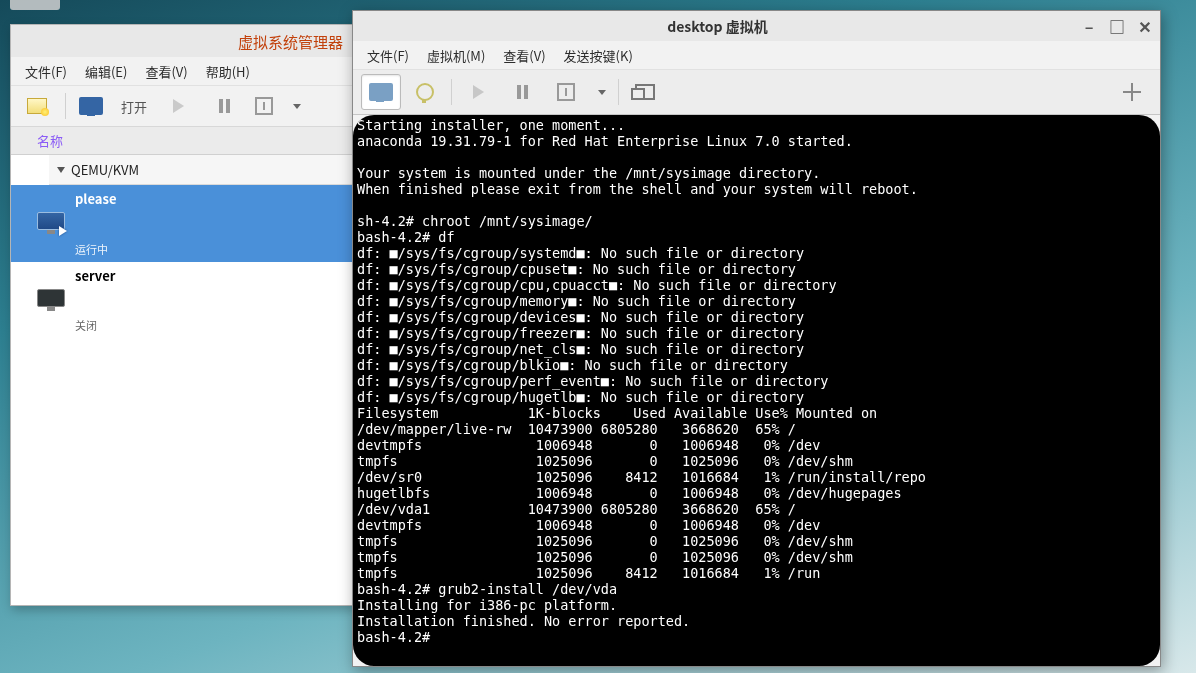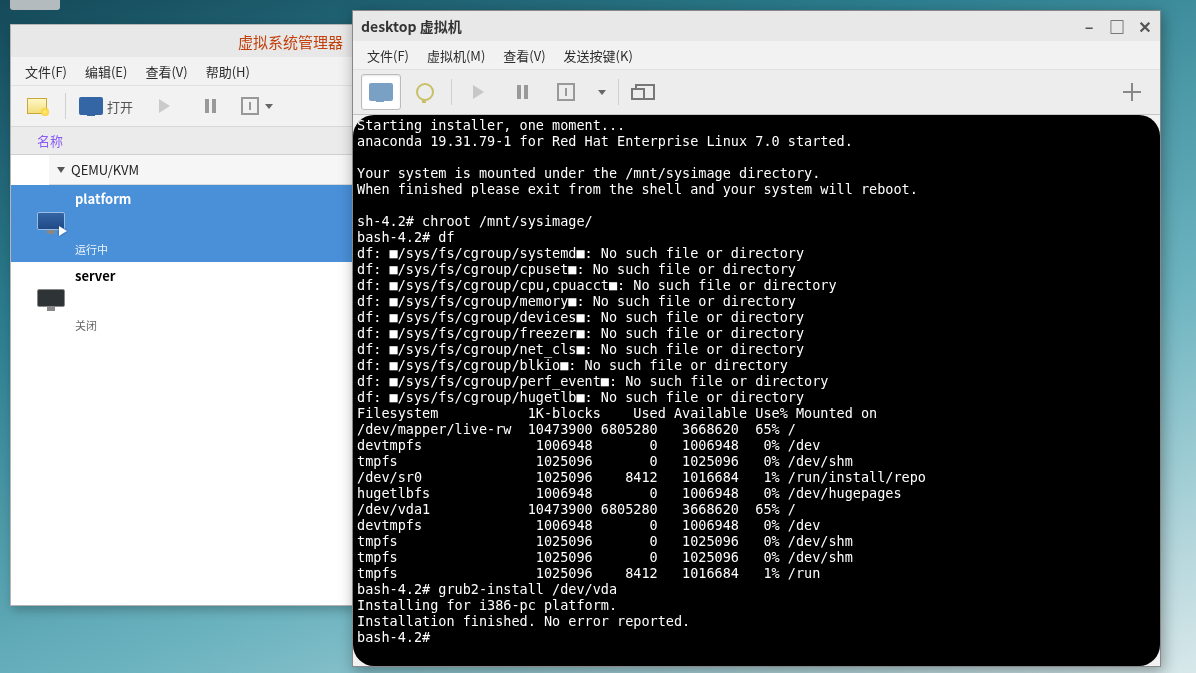--- a/index.html
+++ b/index.html
@@ -83,21 +83,21 @@
   }
   .tbtn {
     min-width: 30px;
     height: 30px;
     border: 1px solid transparent;
     border-radius: 3px;
     display: flex;
     align-items: center;
     justify-content: center;
     padding: 0 4px;
-    gap: 4px;
+    gap: 18px;
     color: #555;
     font-size: 13px;
   }
   .tbtn.disabled { opacity: 0.45; }
   .tbtn:not(.disabled) { cursor: pointer; }
 
   .vmm-header-row {
     background: #ebebeb;
     padding: 4px 26px;
     font-size: 13px;
@@ -191,20 +191,21 @@
     height: 30px;
     background: #e8e8e8;
     display: flex;
     align-items: center;
     padding: 0 8px;
     color: #333;
     font-size: 14px;
   }
   .titlebar-console .title-text {
     flex: 1;
+    text-align: center;
     font-weight: bold;
   }
   .win-controls {
     display: flex;
     gap: 14px;
     margin-left: 8px;
     align-items: center;
   }
   .win-ctl {
     width: 14px; height: 14px;
@@ -370,21 +371,21 @@
       <span>QEMU/KVM</span>
     </div>
 
     <div class="vmm-vm selected">
       <div class="vm-icon">
         <div class="screen running"></div>
           <div class="stand"></div>
         <div class="play-overlay"></div>
       </div>
       <div class="vm-label">
-        <span class="name">platform</span>
+        <span class="name">please</span>
         <span class="state">运行中</span>
       </div>
     </div>
 
     <div class="vmm-vm">
       <div class="vm-icon">
         <div class="screen"></div>
           <div class="stand"></div>
       </div>
       <div class="vm-label">

